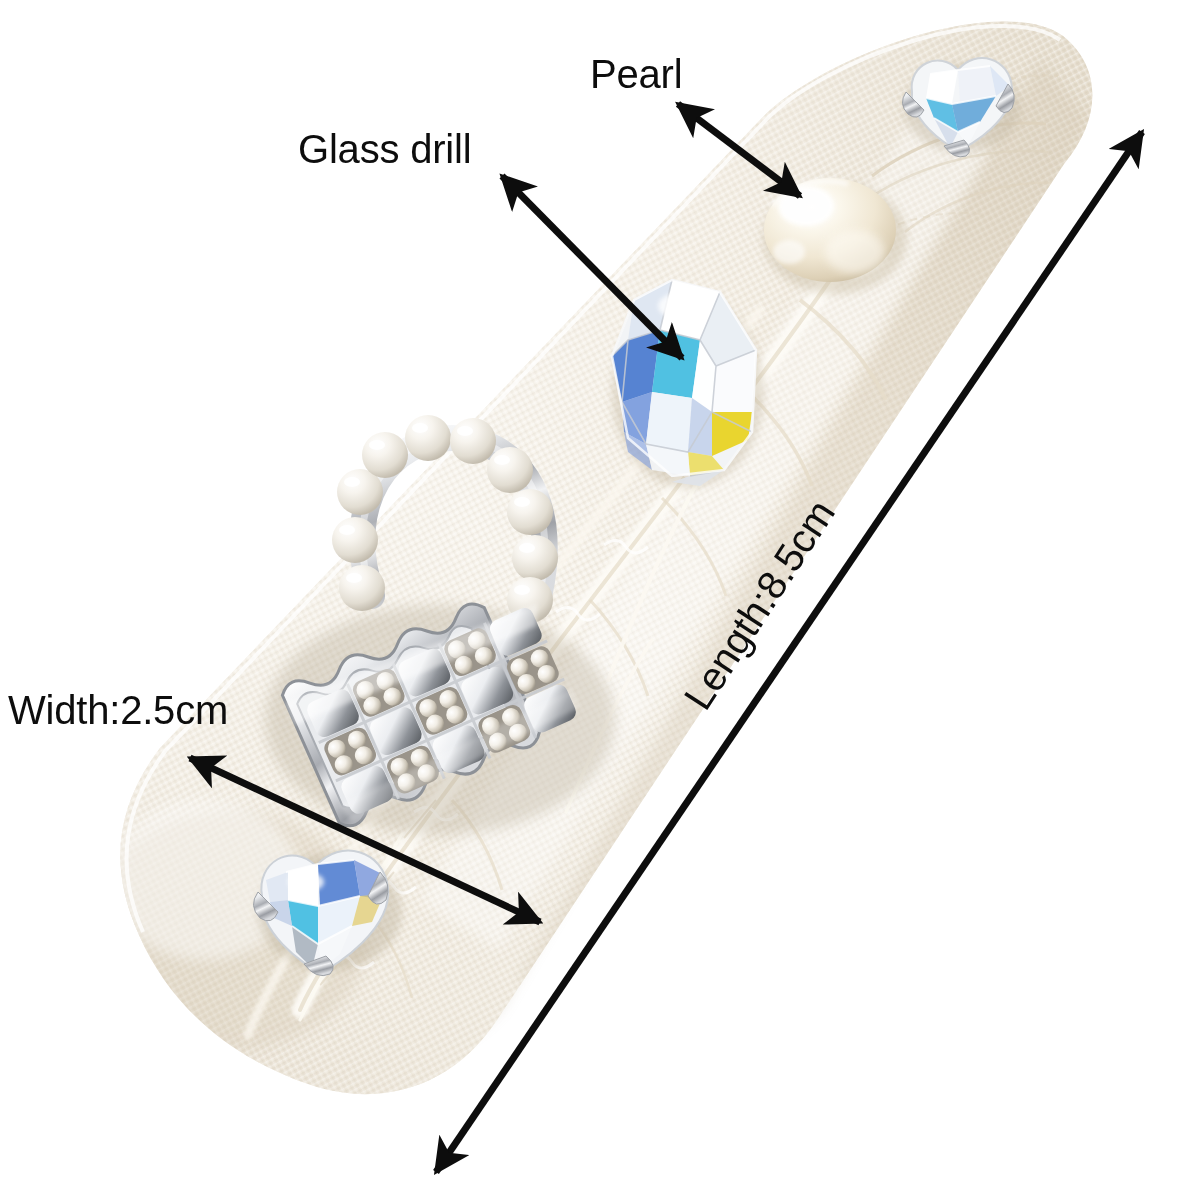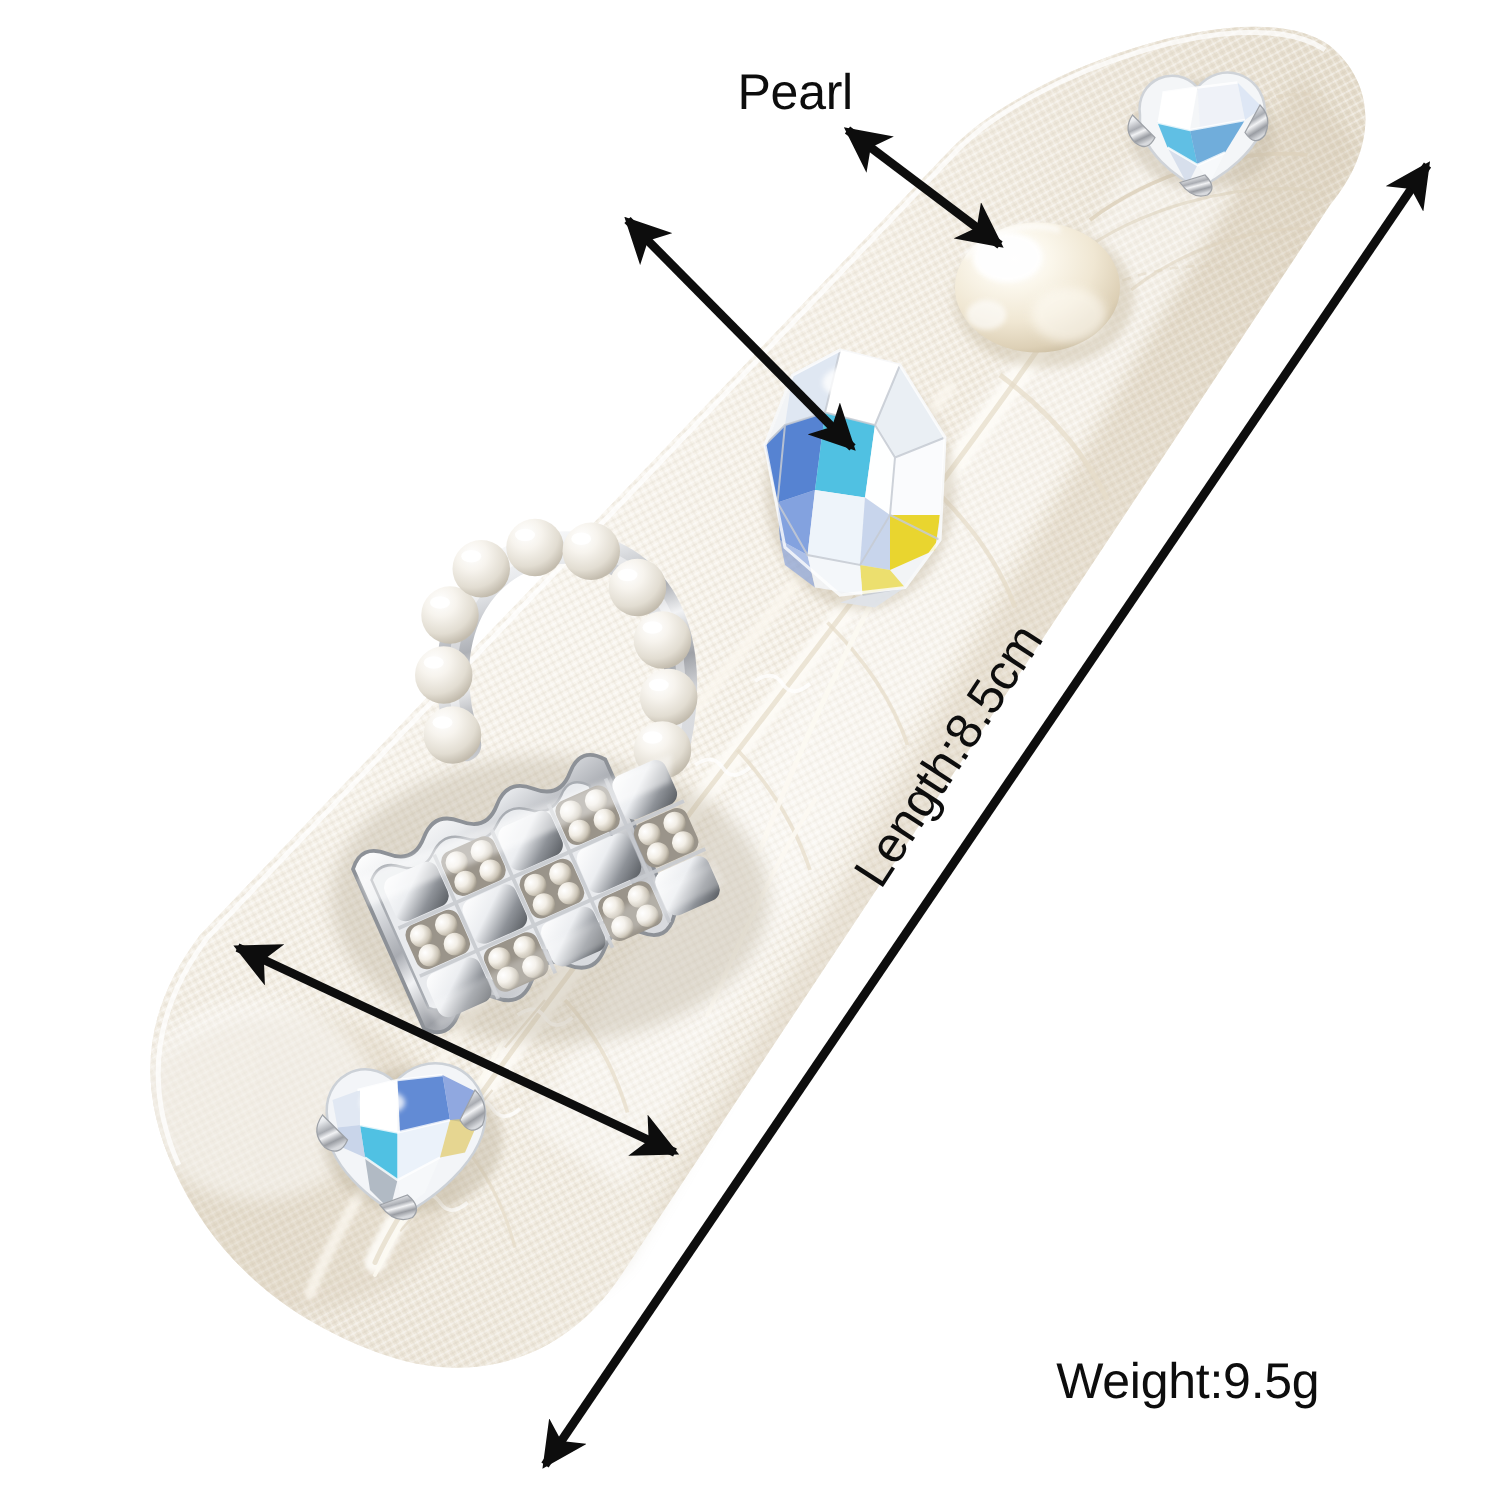--- a/index.html
+++ b/index.html
@@ -441,17 +441,18 @@
     <g stroke="#0d0d0d" fill="none" stroke-width="7" marker-start="url(#ah)" marker-end="url(#ah)">
       <line x1="678" y1="104" x2="800" y2="196"></line>
       <line x1="502" y1="176" x2="682" y2="358"></line>
       <line x1="190" y1="758" x2="540" y2="922"></line>
       <line x1="436" y1="1172" x2="1142" y2="132"></line>
     </g>
   </svg>
 
   <div class="layer">
     <div class="label" id="lbl-pearl">Pearl</div>
+    <div class="label" id="lbl-glass">Glass drill</div>
+    <div class="label" id="lbl-width">Width:2.5cm</div>
     <div class="label" id="lbl-length">Length:8.5cm</div>
-    <div class="label" id="lbl-weight">Weight:9.5g</div>
   </div>
 
 </div>
 
 </body></html>

